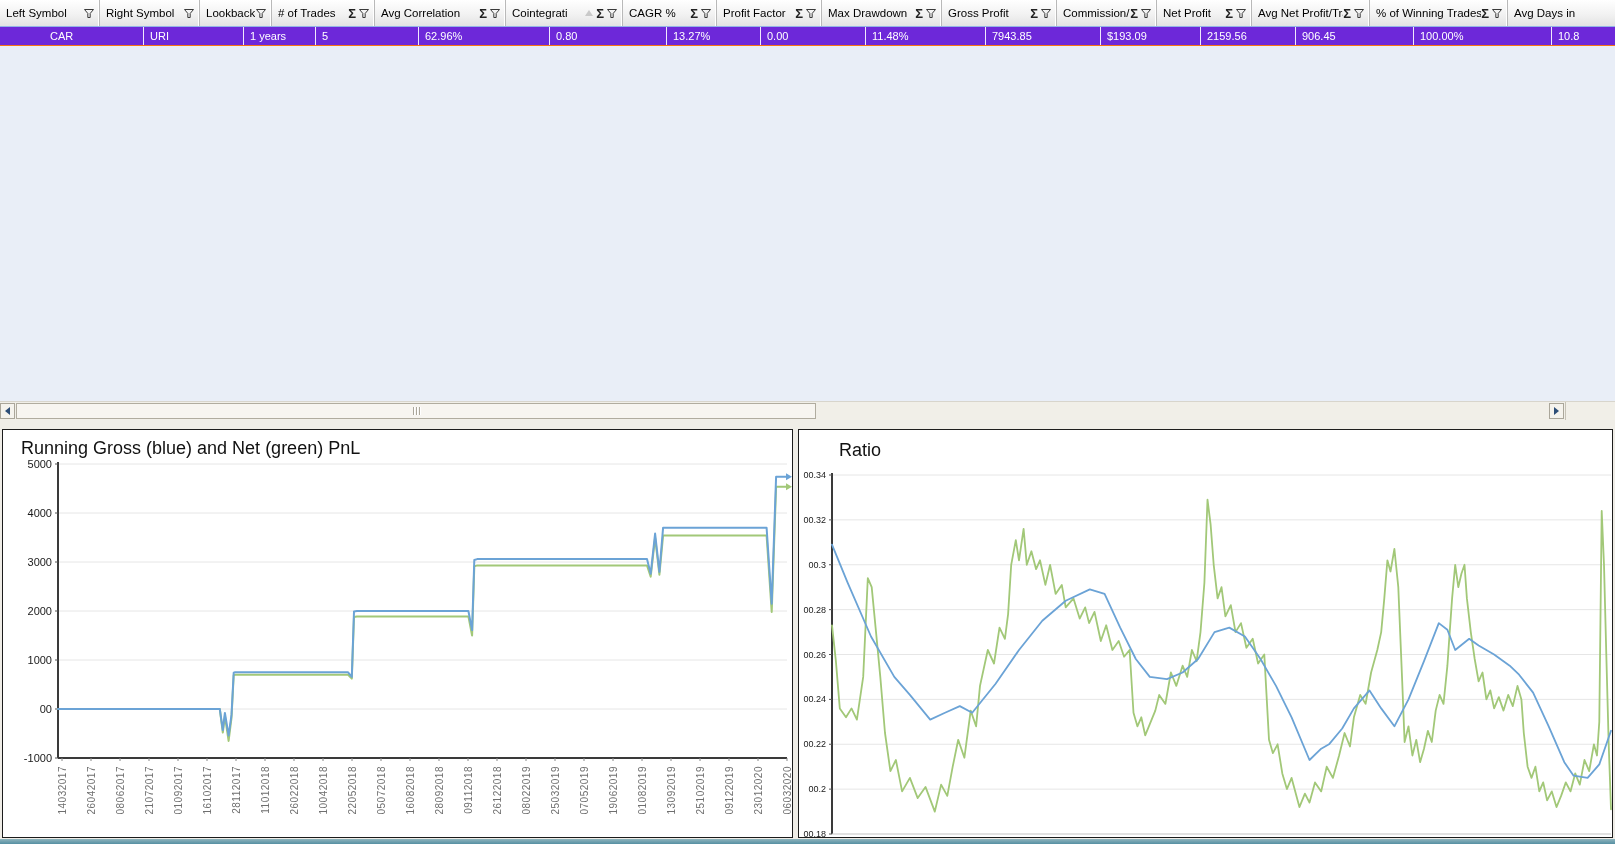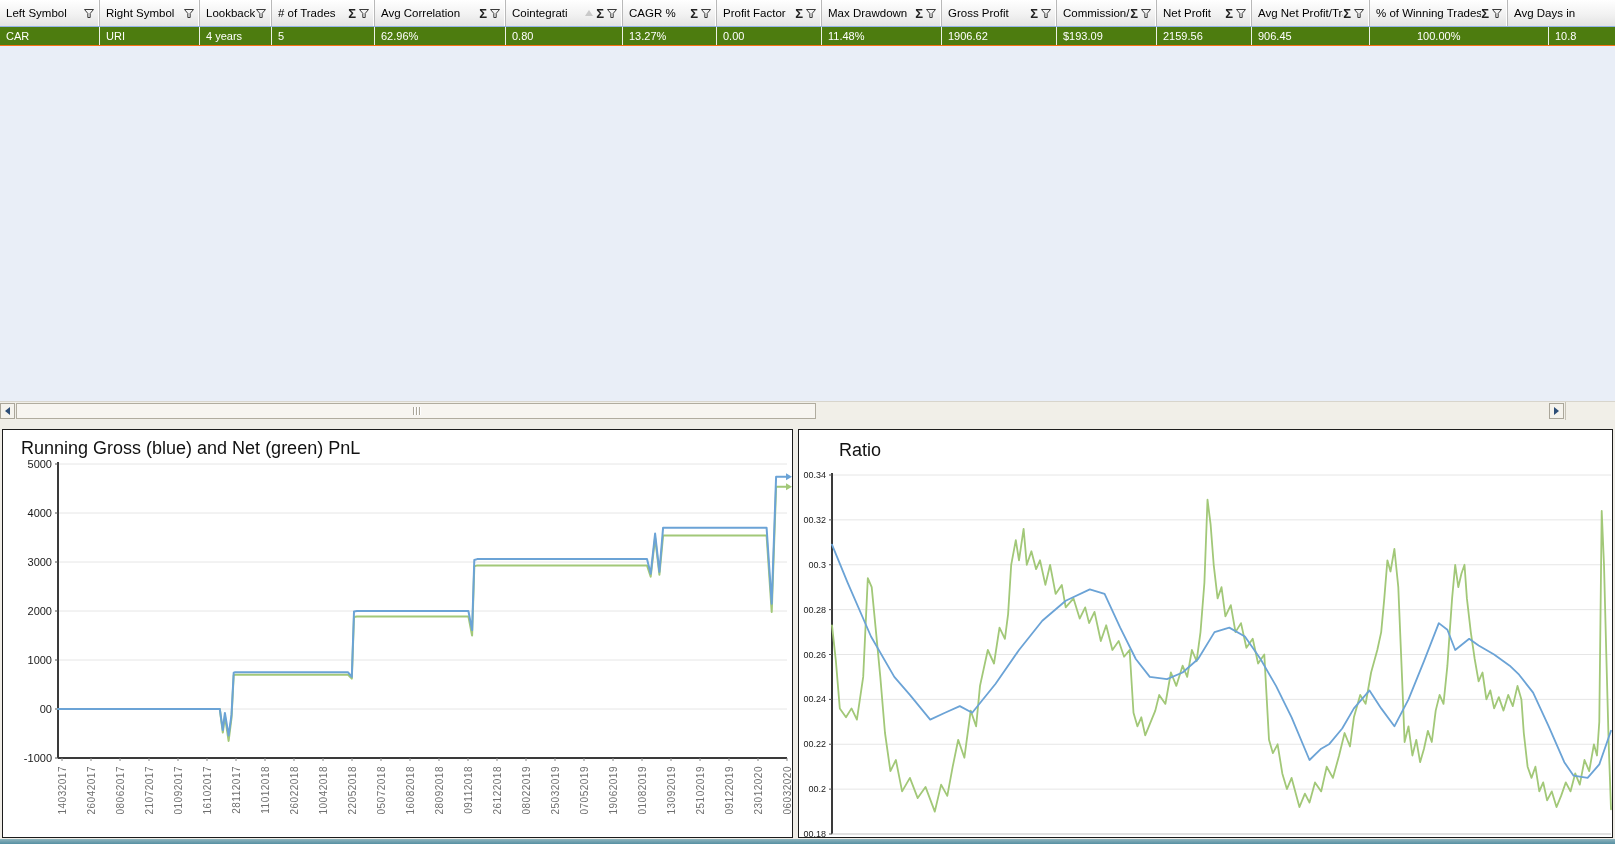--- a/index.html
+++ b/index.html
@@ -10,21 +10,21 @@
   .grid{position:absolute;left:0;top:0;width:1615px;height:401px;background:#e9eef7;overflow:hidden;}
   .ghead{display:flex;height:26px;background:linear-gradient(#ffffff,#f2f2f2 55%,#e3e3e3);}
   .hcell{box-sizing:border-box;height:26px;display:flex;align-items:center;
          border-right:1px solid #b9b9b9;box-shadow:inset -1px 0 0 #ffffff;
          padding:0 4px 0 6px;flex:0 0 auto;overflow:hidden;white-space:nowrap;cursor:default;}
   .hlabel{font-size:11.5px;color:#000;flex:1 1 auto;overflow:hidden;}
   .hicons{display:flex;align-items:center;gap:2px;flex:0 0 auto;}
   .sigma{font-size:13px;font-weight:700;color:#222;line-height:1;}
   .sortup{width:0;height:0;border-left:4px solid transparent;border-right:4px solid transparent;
           border-bottom:6px solid #c9c9c9;margin-right:1px;}
-  .grow{display:flex;height:18px;background:#4d7c0f;border-top:1px solid #93b4e6;border-bottom:5px solid #f97316;}
+  .grow{display:flex;height:18px;background:#6d28d9;border-top:1px solid #93b4e6;border-bottom:5px solid #f97316;padding-left:44px;}
   .rcell{box-sizing:border-box;height:18px;display:flex;align-items:center;border-right:1px solid rgba(255,255,255,.9);
          padding:0 4px 0 6px;flex:0 0 auto;overflow:hidden;white-space:nowrap;
          font-size:11px;color:#ffffff;}
   .gempty{position:absolute;left:0;right:0;top:46px;bottom:0;background:#e9eef7;}
 
   
   .hscroll{position:absolute;left:0;top:401px;width:1615px;height:18px;background:#f1efe8;
            border-top:1px solid #d8d5cc;}
   .hs-btn{position:absolute;top:1px;width:15px;height:16px;background:#f5f3ed;
           border:1px solid #aaa69a;box-sizing:border-box;display:flex;align-items:center;justify-content:center;cursor:default;}
@@ -182,32 +182,32 @@
           </span>
         </div>
         <div class="hcell" style="width: 110px;">
           <span class="hlabel">Avg Days in</span>
           <span class="hicons"></span>
         </div>
       </div>
     <div class="grow" id="grow">
         <div class="rcell" style="width: 100px;">CAR</div>
         <div class="rcell" style="width: 100px;">URI</div>
-        <div class="rcell" style="width: 72px;">4 years</div>
+        <div class="rcell" style="width: 72px;">1 years</div>
         <div class="rcell" style="width: 103px;">5</div>
         <div class="rcell" style="width: 131px;">62.96%</div>
         <div class="rcell" style="width: 117px;">0.80</div>
         <div class="rcell" style="width: 94px;">13.27%</div>
         <div class="rcell" style="width: 105px;">0.00</div>
         <div class="rcell" style="width: 120px;">11.48%</div>
-        <div class="rcell" style="width: 115px;">1906.62</div>
+        <div class="rcell" style="width: 115px;">7943.85</div>
         <div class="rcell" style="width: 100px;">$193.09</div>
         <div class="rcell" style="width: 95px;">2159.56</div>
         <div class="rcell" style="width: 118px; text-align: center;">906.45</div>
-        <div class="rcell" style="width: 138px; margin-left: 41px;">100.00%</div>
+        <div class="rcell" style="width: 138px;">100.00%</div>
         <div class="rcell" style="width: 110px;">10.8</div>
       </div>
     <div class="gempty"></div>
   </div>
 
   <div class="hscroll">
     <div class="hs-btn left">
       <span class="arr-l"></span>
     </div>
     <div class="hs-thumb">

